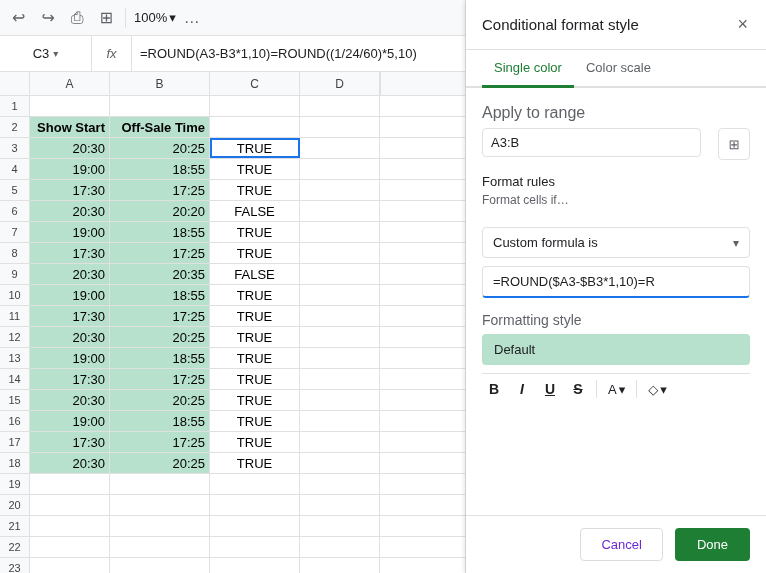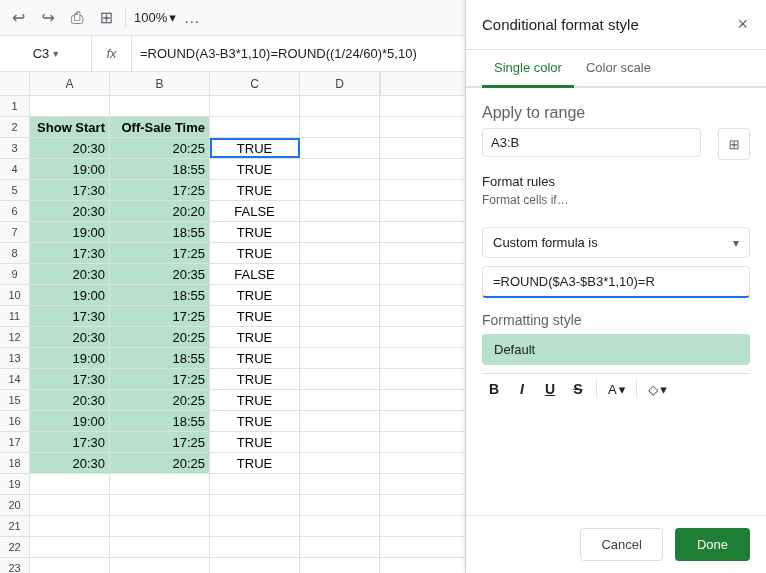--- a/index.html
+++ b/index.html
@@ -74,21 +74,21 @@
     .style-toolbar { display: flex; align-items: center; gap: 4px; padding: 4px 0; border-top: 1px solid #e0e0e0; }
     .style-btn { background: none; border: none; cursor: pointer; font-size: 14px; color: #202124; padding: 3px 5px; font-weight: bold; min-width: 24px; display: flex; align-items: center; justify-content: center; }
     .style-btn.italic { font-style: italic; }
     .style-btn.underline { text-decoration: underline; }
     .style-btn.strikethrough { text-decoration: line-through; }
     .style-btn-icon { background: none; border: none; cursor: pointer; padding: 3px 5px; display: flex; align-items: center; gap: 2px; color: #202124; font-size: 13px; }
     .style-divider { width: 1px; height: 18px; background: #e0e0e0; margin: 0 2px; }
 
     
     .panel-footer { padding: 12px 16px; display: flex; justify-content: flex-end; gap: 12px; border-top: 1px solid #e0e0e0; }
-    .cancel-btn { padding: 8px 20px; background: #fff; border: 1px solid #dadce0; border-radius: 4px; font-size: 13px; color: #404040; cursor: pointer; }
+    .cancel-btn { padding: 8px 20px; background: #fff; border: 1px solid #dadce0; border-radius: 4px; font-size: 13px; color: #6d28d9; cursor: pointer; }
     .done-btn { padding: 8px 22px; background: #1e7e34; border: none; border-radius: 4px; font-size: 13px; color: #fff; cursor: pointer; font-weight: 500; }
 
     
     .col-a { width: 80px; min-width: 80px; }
     .col-b { width: 100px; min-width: 100px; }
     .col-c { width: 90px; min-width: 90px; }
     .col-d { width: 80px; min-width: 80px; }
   </style>
 </head>
 <body>

